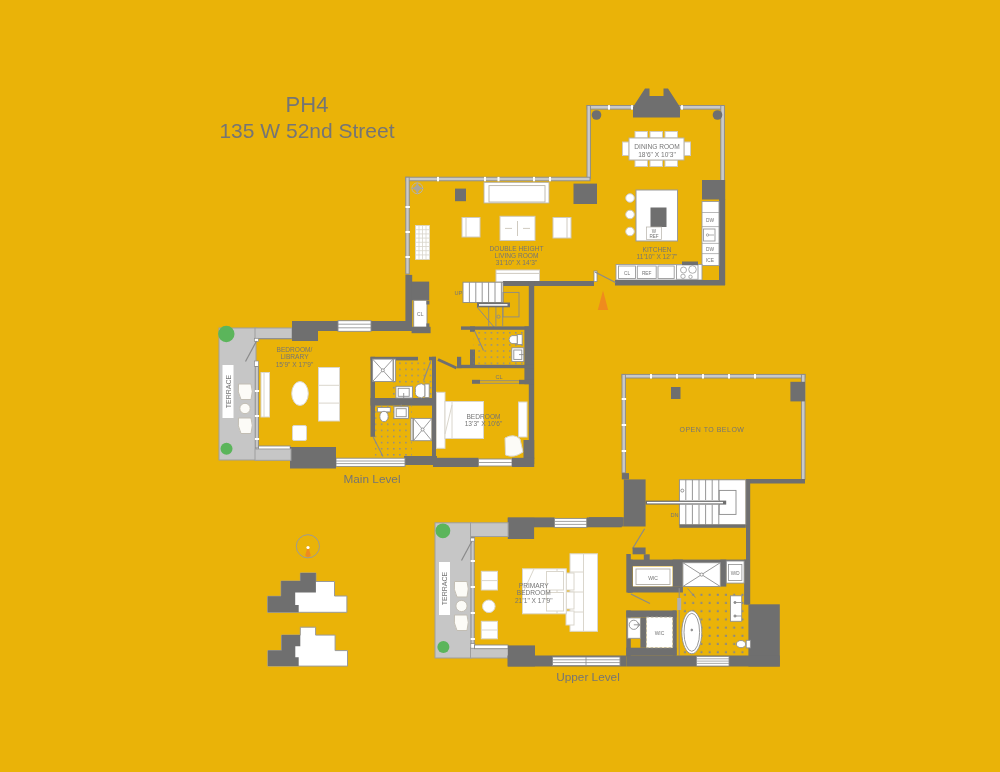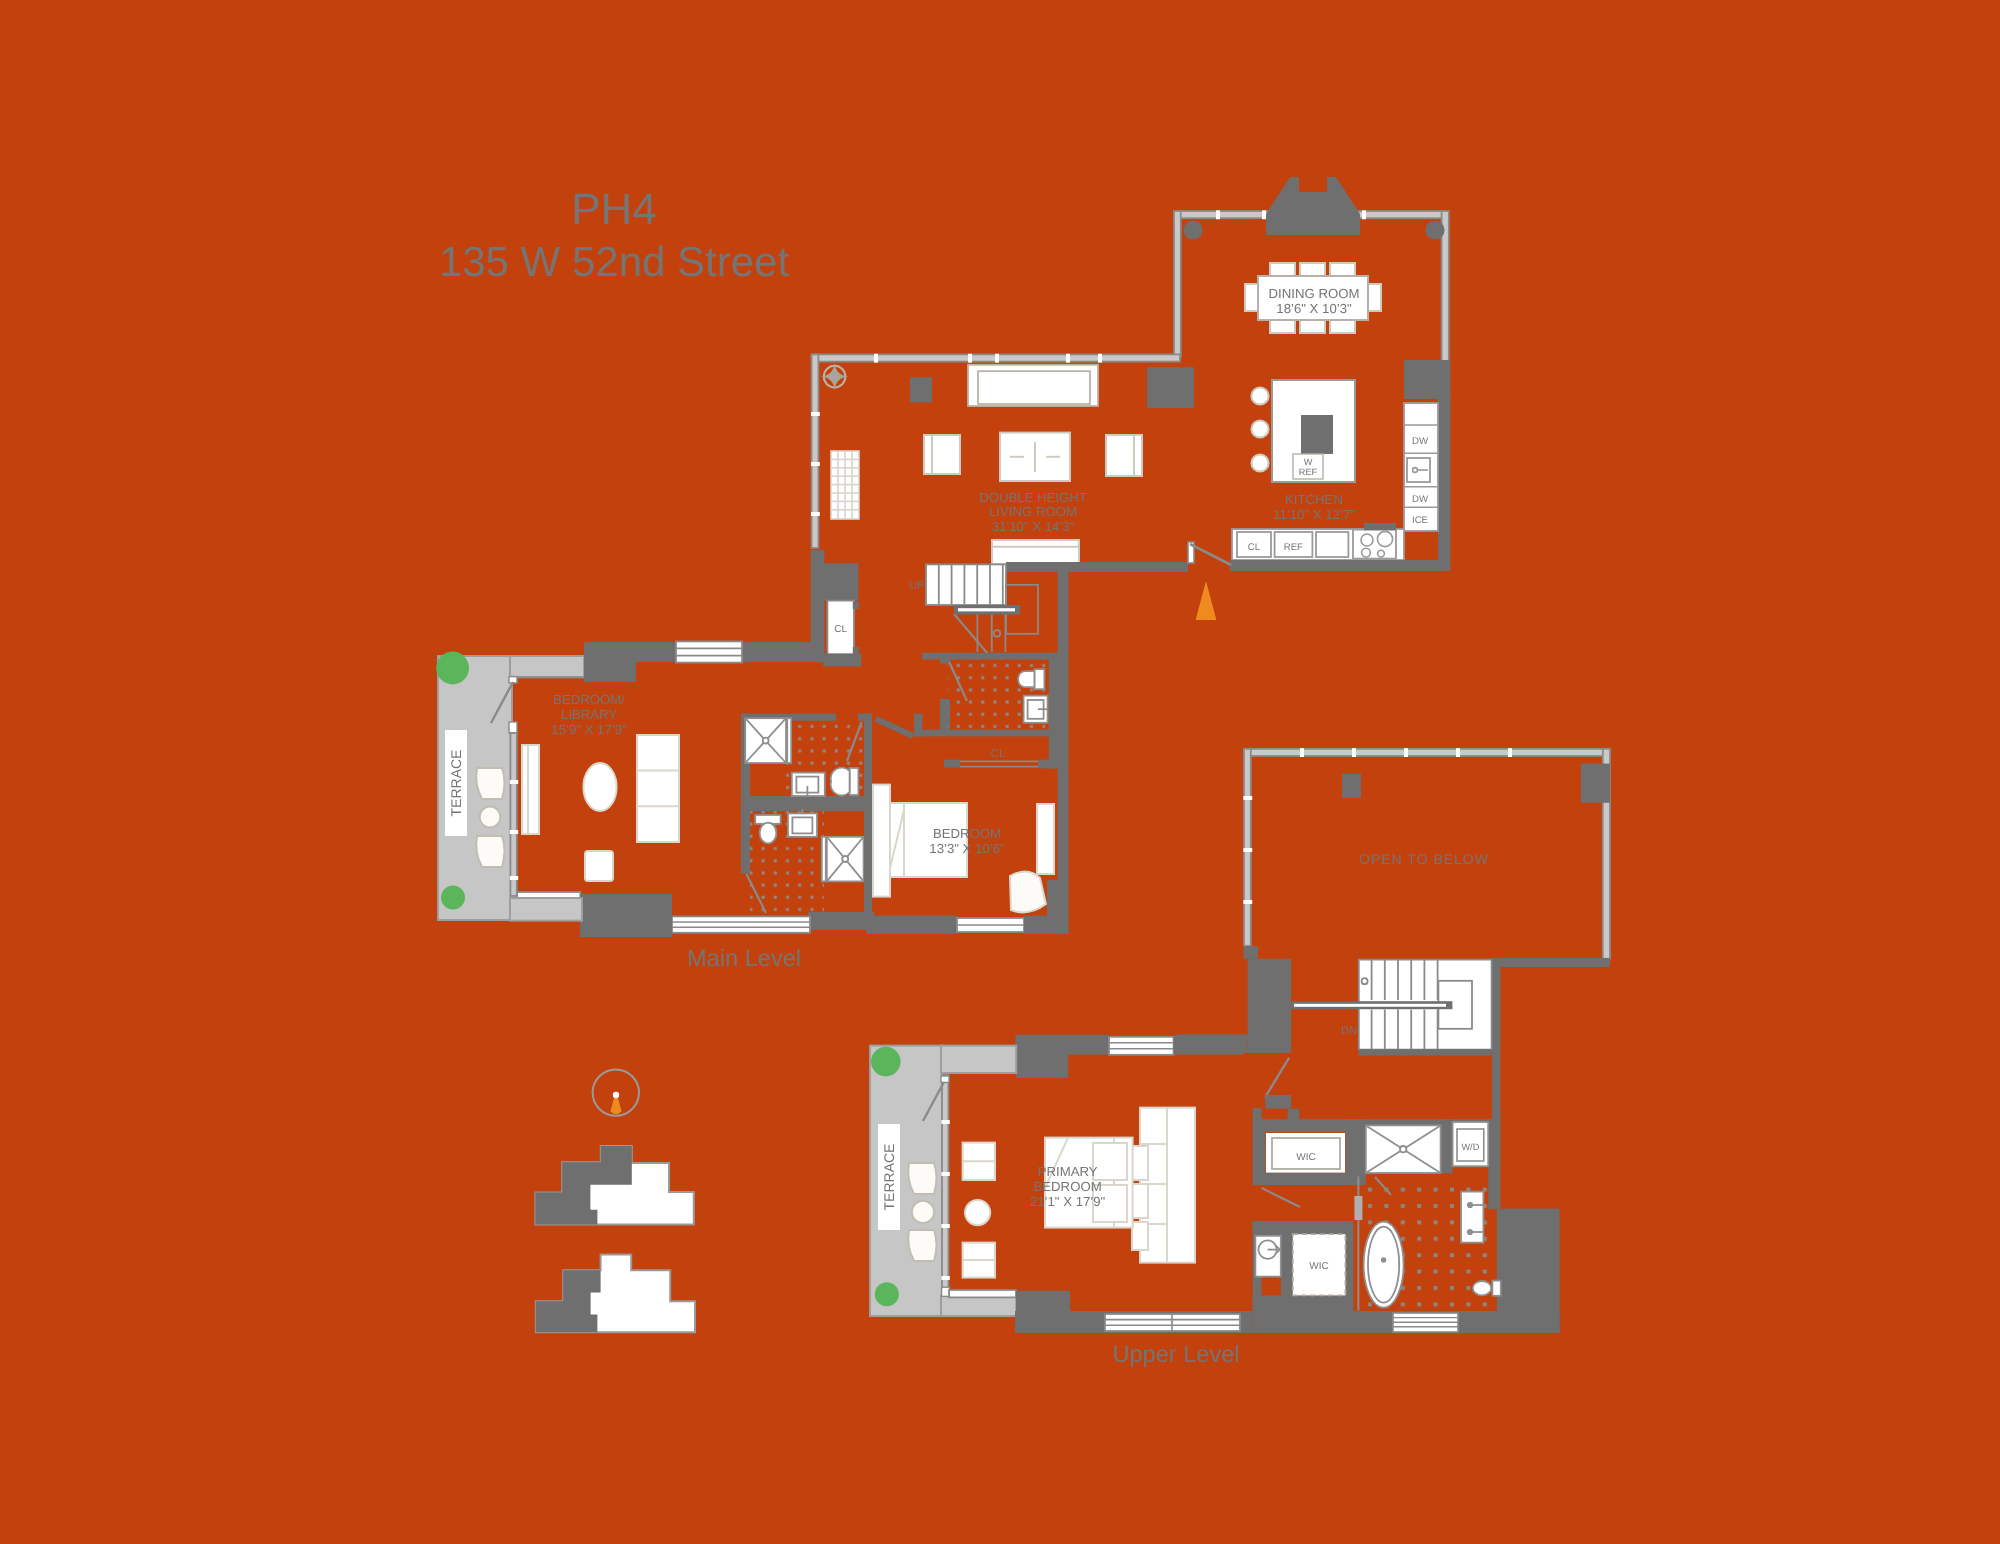--- a/index.html
+++ b/index.html
@@ -1,16 +1,16 @@
 <!DOCTYPE html>
 <html><head>
 <meta charset="utf-8">
 <style>
   html,body{margin:0;padding:0;background:#ffffff;}
-  .page{position:relative;width:1000px;height:772px;background:#c2410c;overflow:hidden;
+  .page{position:relative;width:1000px;height:772px;background:#eab308;overflow:hidden;
         font-family:"Liberation Sans", sans-serif;}
   svg{position:absolute;left:0;top:0;}
   text{font-family:"Liberation Sans", sans-serif;fill:#757575;}
 </style>
 </head>
 <body>
 <div class="page">
 <svg width="1000" height="772" viewBox="0 0 1000 772">
 <defs>
   <pattern id="dots1" width="6.1" height="6.1" patternUnits="userSpaceOnUse">

